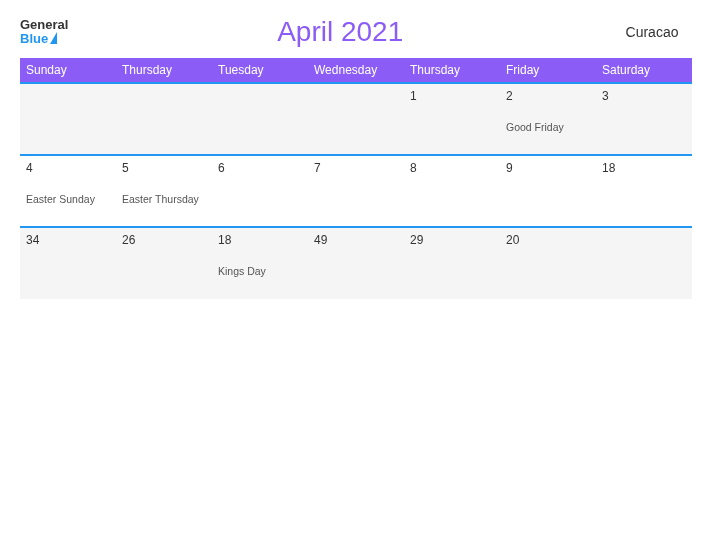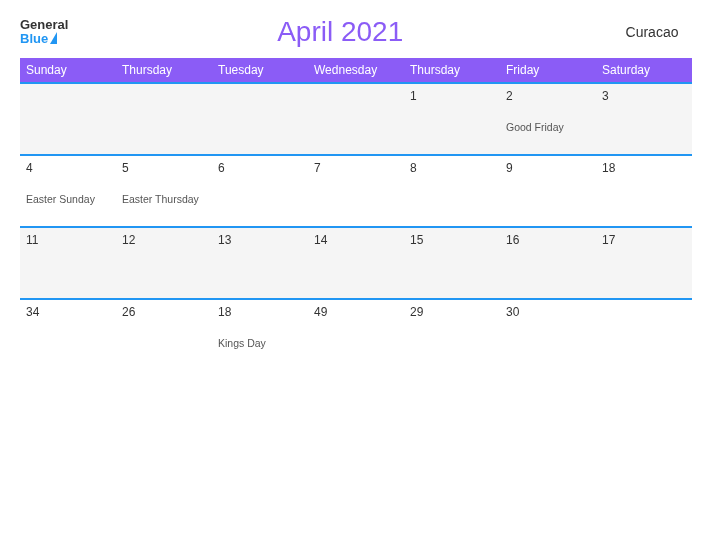--- a/index.html
+++ b/index.html
@@ -175,58 +175,35 @@
           </td>
           <td>
             <span class="day-num">9</span>
           </td>
           <td>
             <span class="day-num">18</span>
           </td>
         </tr>
         <tr>
           <td>
-            <span class="day-num">11</span>
-          </td>
-          <td>
-            <span class="day-num">12</span>
-          </td>
-          <td>
-            <span class="day-num">13</span>
-          </td>
-          <td>
-            <span class="day-num">14</span>
-          </td>
-          <td>
-            <span class="day-num">15</span>
-          </td>
-          <td>
-            <span class="day-num">16</span>
-          </td>
-          <td>
-            <span class="day-num">17</span>
-          </td>
-        </tr>
-        <tr>
-          <td>
             <span class="day-num">34</span>
           </td>
           <td>
             <span class="day-num">26</span>
           </td>
           <td>
             <span class="day-num">18</span>
             <span class="holiday">Kings Day</span>
           </td>
           <td>
             <span class="day-num">49</span>
           </td>
           <td>
             <span class="day-num">29</span>
           </td>
           <td>
-            <span class="day-num">30</span>
+            <span class="day-num">20</span>
           </td>
           <td></td>
         </tr>
       </tbody>
   </table>
 </div>
 
 </body></html>

